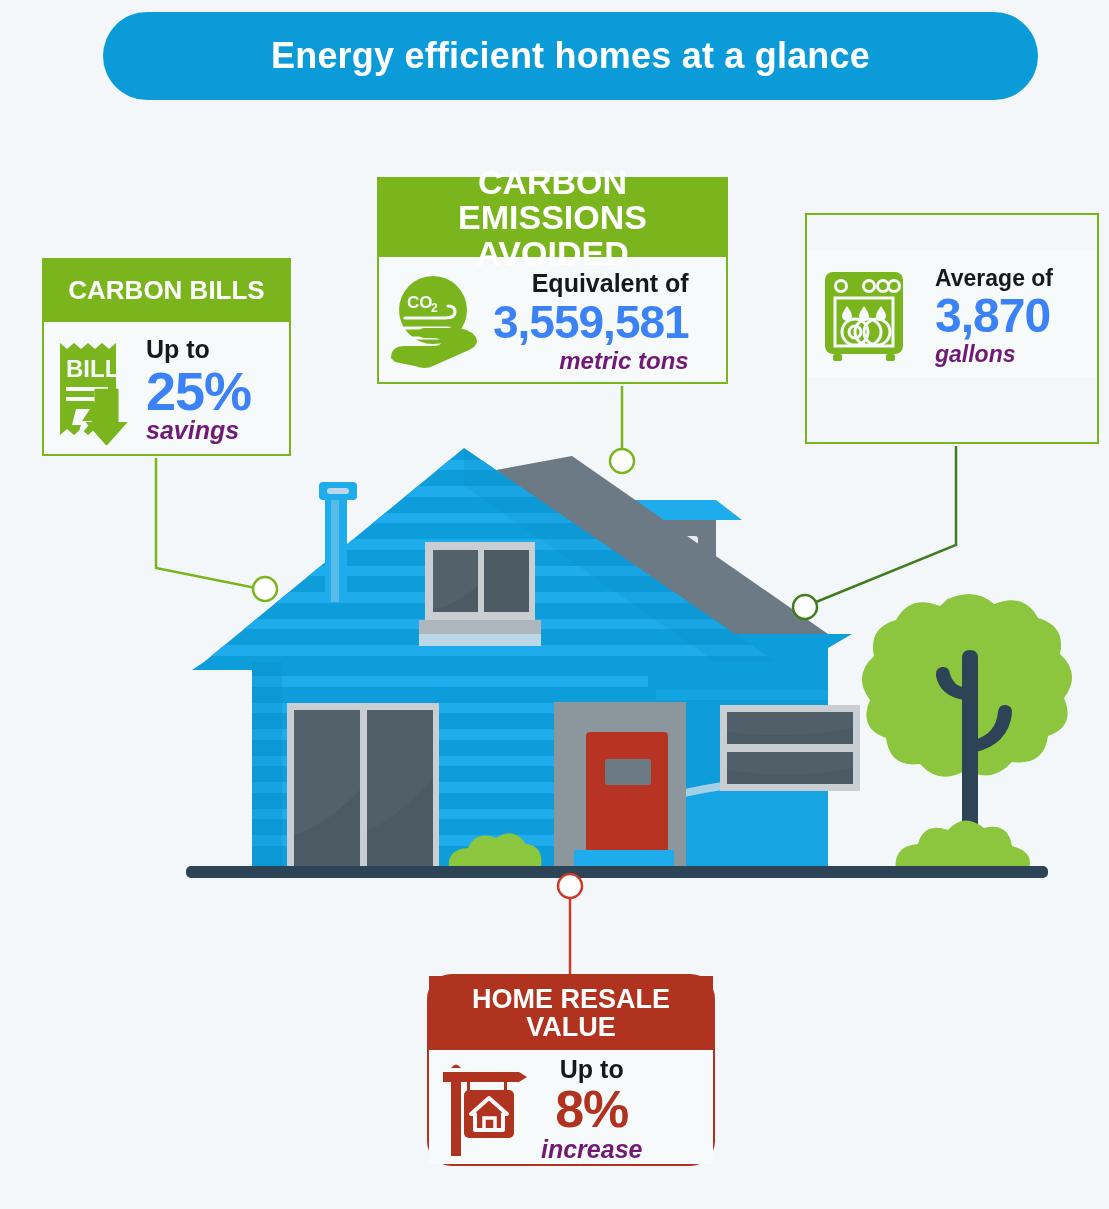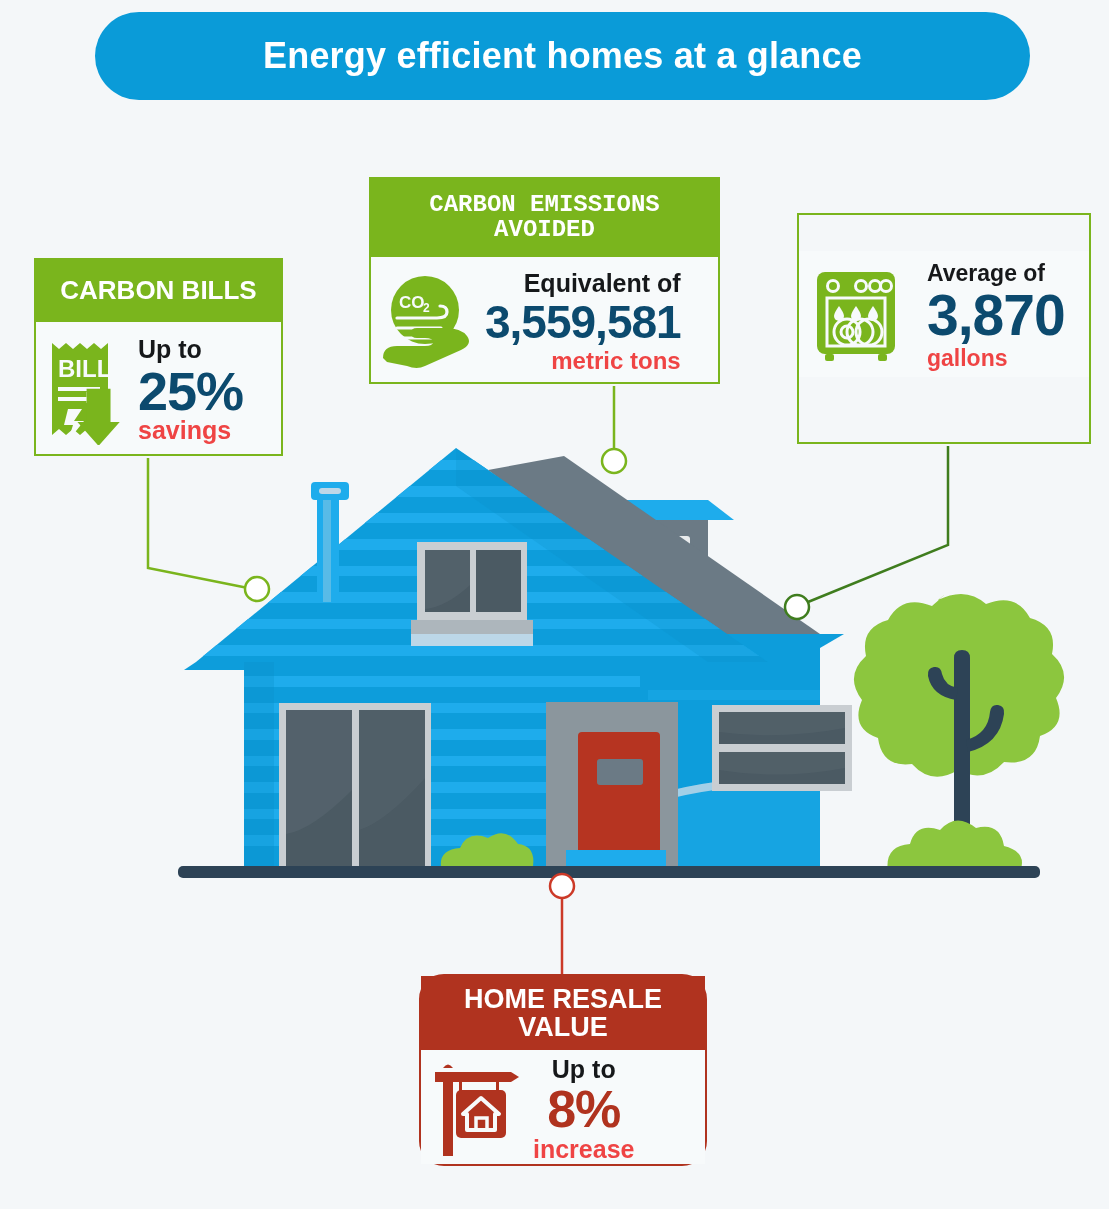--- a/index.html
+++ b/index.html
@@ -4,21 +4,21 @@
 <title>Energy efficient homes at a glance</title>
 <style>
   html,body{margin:0;padding:0;}
   body{
     width:1109px;height:1209px;
     background:#f4f7f9;
     font-family:"Liberation Sans","DejaVu Sans",sans-serif;
     overflow:hidden;
     position:relative;
   }
-  #stage{position:absolute;left:8px;top:0;width:883px;height:1209px;}
+  #stage{position:absolute;left:16px;top:0;width:883px;height:1209px;}
 
   
   .header-pill{
     position:absolute;left:87px;top:12px;width:935px;height:88px;
     background:#0a9bd8;border-radius:46px;
     display:flex;align-items:center;justify-content:center;
   }
   .header-pill .title{
     color:#ffffff;font-size:36px;font-weight:bold;letter-spacing:.2px;
     white-space:nowrap;
@@ -39,51 +39,51 @@
     padding:12px 8px 8px 8px;
   }
   .card.green{border:2px solid #7ab51d;}
   .card.green .cap{background:#7ab51d;}
   .card.red{border:2px solid #b0331f;}
   .card.red .cap{background:#b0331f;}
 
   .stat{display:flex;flex-direction:column;line-height:1;}
   .stat .small{color:#16181a;font-weight:bold;}
   .stat .big{font-weight:bold;letter-spacing:-1px;}
-  .stat .small2{color:#ef4444;font-weight:bold;}
-  .green .stat .big{color:#0c4a6e;}
+  .stat .small2{color:#701a75;font-weight:bold;font-style:italic;}
+  .green .stat .big{color:#3b82f6;}
   .red .stat .big{color:#b0331f;}
 
   
   #card-utility{left:26px;top:258px;width:249px;height:198px;}
   #card-utility .cap{height:62px;}
   #card-utility .cap .cap-main{font-size:26px;}
   #card-utility .body{height:132px;gap:6px;}
   #card-utility .stat{padding-left:4px;}
   #card-utility .stat .small{font-size:25px;}
   #card-utility .stat .big{font-size:54px;margin:2px 0 0 0;}
   #card-utility .stat .small2{font-size:25px;}
 
   #card-carbon{left:361px;top:177px;width:351px;height:207px;}
   #card-carbon .cap{height:78px;}
-  #card-carbon .cap .cap-main{font-size:24px;font-family:Liberation Mono, monospace;}
+  #card-carbon .cap .cap-main{font-size:34px;}
   #card-carbon .body{height:125px;gap:8px;}
   #card-carbon .stat{padding-left:2px;align-items:flex-end;}
   #card-carbon .stat .small{font-size:25px;}
   #card-carbon .stat .big{font-size:46px;margin:3px 0 0 0;}
   #card-carbon .stat .small2{font-size:24px;margin-top:4px;}
 
   #card-water{left:789px;top:213px;width:294px;height:231px;}
   #card-water .cap{height:101px;}
   #card-water .cap .cap-main{font-size:26px;}
   #card-water .cap .cap-sub{font-size:19px;margin-top:2px;}
   #card-water .body{height:126px;gap:20px;margin-top:36px;}
   #card-water .stat{padding-left:2px;}
   #card-water .stat .small{font-size:23px;}
-  #card-water .stat .big{font-size:57px;margin:2px 0 0 0;}
+  #card-water .stat .big{font-size:48px;margin:2px 0 0 0;}
   #card-water .stat .small2{font-size:23px;margin-top:3px;}
 
   #card-resale{left:411px;top:974px;width:288px;height:192px;border-radius:25px;}
   #card-resale .cap{height:74px;}
   #card-resale .cap .cap-main{font-size:27px;}
   #card-resale .body{height:114px;gap:10px;}
   #card-resale .stat{padding-left:2px;align-items:center;}
   #card-resale .stat .small{font-size:25px;}
   #card-resale .stat .big{font-size:52px;margin:1px 0 0 0;}
   #card-resale .stat .small2{font-size:25px;margin-top:2px;}

